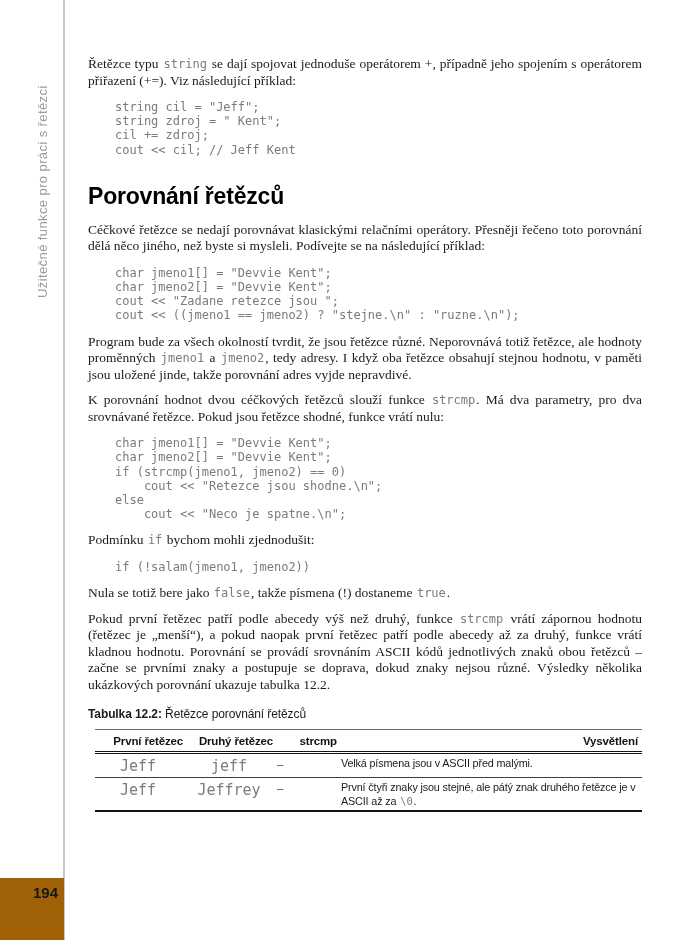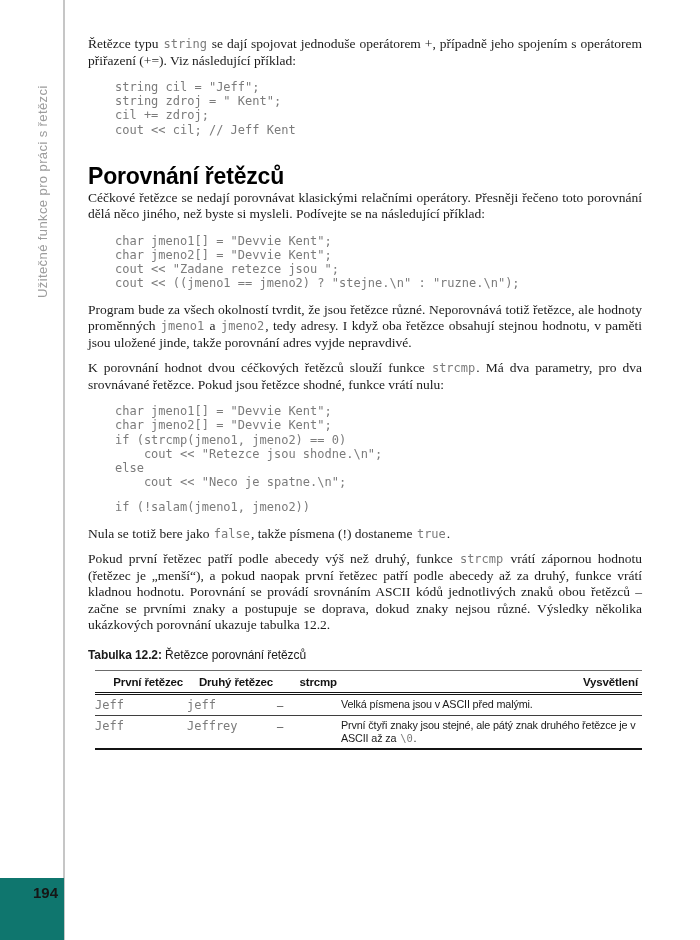--- a/index.html
+++ b/index.html
@@ -5,47 +5,47 @@
   html,body{margin:0;padding:0;background:#fff;}
   .page{position:relative;width:700px;height:940px;background:#ffffff;overflow:hidden;
         font-family:"Liberation Serif",serif;}
 
   
   .sidebar-rail{position:absolute;left:63px;top:0;width:2px;height:940px;background:#c6c6c6;}
   .sidebar-title{position:absolute;left:35px;top:298px;transform:rotate(-90deg);
         transform-origin:0 0;white-space:nowrap;
         font-family:"Liberation Sans",sans-serif;font-size:13px;color:#9c9c9c;
         letter-spacing:.4px;}
-  .page-tab{position:absolute;left:0;top:878px;width:64px;height:62px;background:#0f766e;
+  .page-tab{position:absolute;left:0;top:878px;width:64px;height:62px;background:#a16207;
         box-sizing:border-box;padding:6px 6px 0 0;text-align:right;}
   .page-tab span{font-family:"Liberation Sans",sans-serif;font-weight:600;font-size:15px;color:#161616;}
 
   
-  .content{position:absolute;left:88px;top:36px;width:554px;}
+  .content{position:absolute;left:88px;top:56px;width:554px;}
 
   p.body{margin:0 0 9px 0;font-size:13.5px;line-height:16.5px;color:#1b1b1b;
         text-align:justify;}
   .code{font-family:"DejaVu Sans Mono","Liberation Mono",monospace;font-size:12px;
         color:#7b7b7b;padding:0 1px;}
   pre.codeblock{margin:11px 0 11px 27px;font-family:"DejaVu Sans Mono","Liberation Mono",monospace;
         font-size:12px;line-height:14.2px;color:#7b7b7b;white-space:pre;}
-  h1.heading{margin:26px 0 0 0;font-family:"Liberation Sans",sans-serif;font-weight:bold;
+  h1.heading{margin:26px 0 12px 0;font-family:"Liberation Sans",sans-serif;font-weight:bold;
         font-size:23px;line-height:27px;color:#000;letter-spacing:-.2px;}
 
   
   p.caption{margin:14px 0 8px 0;font-family:"Liberation Sans",sans-serif;font-size:12px;
         color:#1b1b1b;letter-spacing:-.1px;}
   p.caption .caption-bold{font-weight:bold;}
   table.cmp-table{margin-left:7px;width:547px;border-collapse:collapse;border-spacing:0;}
   table.cmp-table th{font-family:"Liberation Sans",sans-serif;font-weight:bold;font-size:11.5px;
         color:#141414;text-align:right;padding:5px 4px 4px 0;letter-spacing:-.15px;
         border-top:1px solid #6b6b6b;border-bottom:3px double #141414;}
   table.cmp-table td{padding:3px 6px 2px 0;border-bottom:1px solid #3f3f3f;vertical-align:top;}
   table.cmp-table tr:last-child td{border-bottom:2.5px solid #141414;}
-  td.mono{font-family:"DejaVu Sans Mono","Liberation Mono",monospace;font-size:12px;color:#7b7b7b;}
+  td.mono{font-family:"DejaVu Sans Mono","Liberation Mono",monospace;font-size:15px;color:#7b7b7b;text-align:center;}
   td.sign{font-size:12.5px;color:#222;}
   td.expl{font-family:"Liberation Sans",sans-serif;font-size:10.8px;line-height:13.5px;
         color:#1b1b1b;letter-spacing:-.15px;}
   td.expl .code{font-size:10.5px;}
 </style>
 </head>
 <body>
 
 <div class="page">
 
@@ -77,20 +77,21 @@
 
     <p class="body"><span>K porovnání hodnot dvou céčkových řetězců slouží funkce </span><span class="code">strcmp</span><span>. Má dva parametry, pro dva srovnávané řetězce. Pokud jsou řetězce shodné, funkce vrátí nulu:</span></p>
 
     <pre class="codeblock">char jmeno1[] = "Devvie Kent";
 char jmeno2[] = "Devvie Kent";
 if (strcmp(jmeno1, jmeno2) == 0)
     cout &lt;&lt; "Retezce jsou shodne.\n";
 else
     cout &lt;&lt; "Neco je spatne.\n";</pre>
 
+    <p class="body"><span>Podmínku </span><span class="code">if</span><span> bychom mohli zjednodušit:</span></p>
 
     <pre class="codeblock">if (!salam(jmeno1, jmeno2))</pre>
 
     <p class="body"><span>Nula se totiž bere jako </span><span class="code">false</span><span>, takže písmena (!) dostaneme </span><span class="code">true</span><span>.</span></p>
 
     <p class="body"><span>Pokud první řetězec patří podle abecedy výš než druhý, funkce </span><span class="code">strcmp</span><span> vrátí zápornou hodnotu (řetězec je „menší“), a pokud naopak první řetězec patří podle abecedy až za druhý, funkce vrátí kladnou hodnotu. Porovnání se provádí srovnáním ASCII kódů jednotlivých znaků obou řetězců – začne se prvními znaky a postupuje se doprava, dokud znaky nejsou různé. Výsledky několika ukázkových porovnání ukazuje tabulka 12.2.</span></p>
 
     <p class="caption"><span class="caption-bold">Tabulka 12.2:</span><span> Řetězce porovnání řetězců</span></p>
 
     <table class="cmp-table">

